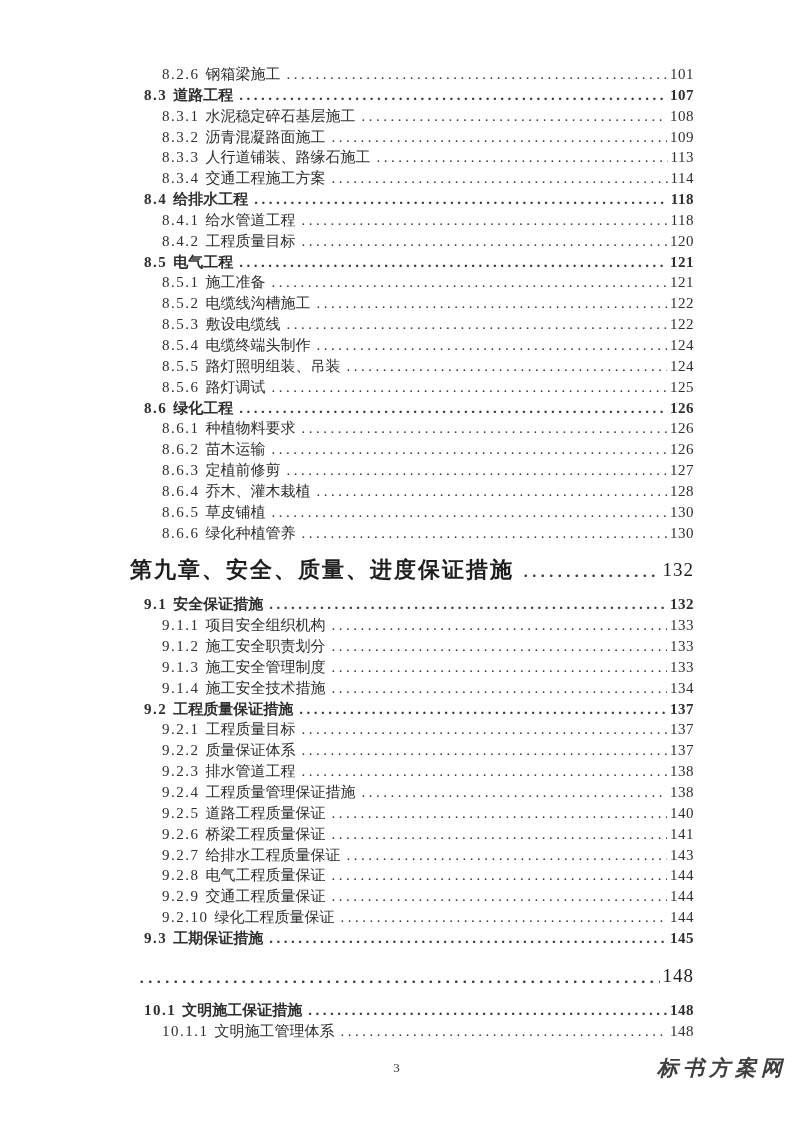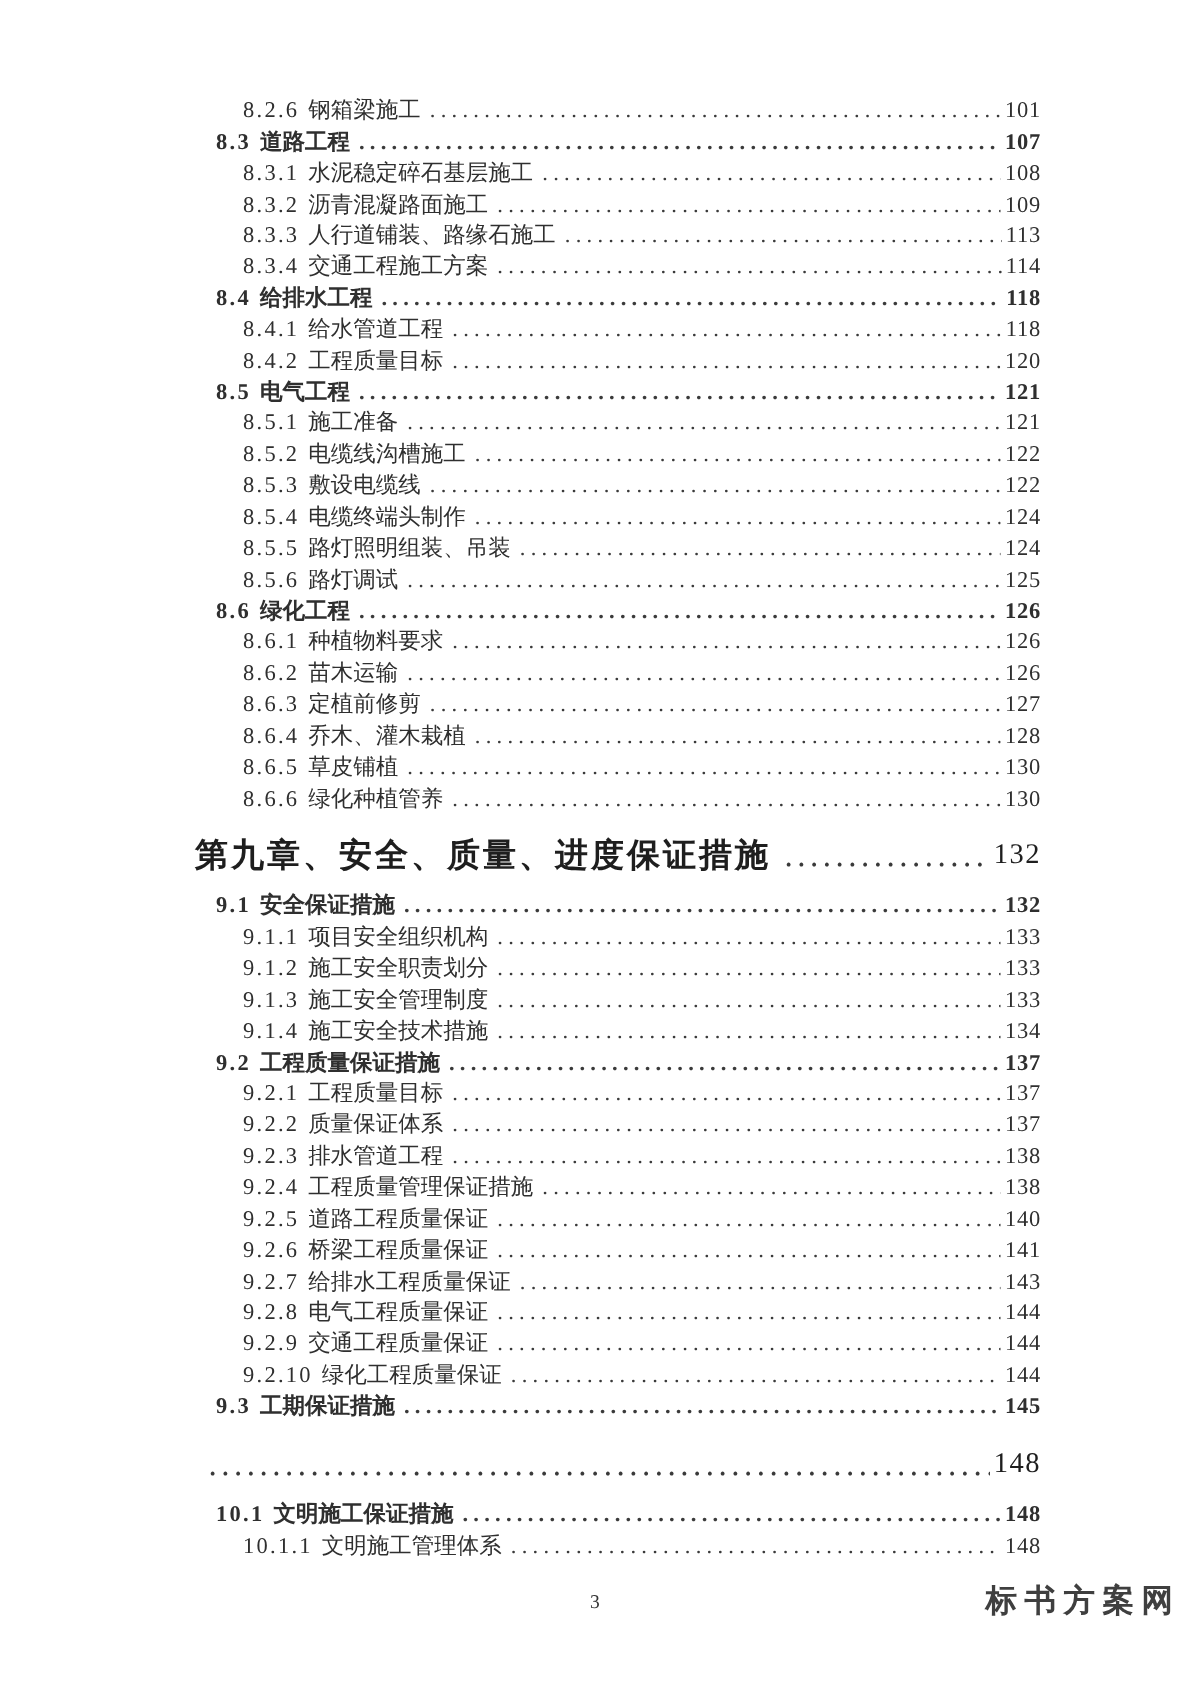--- a/index.html
+++ b/index.html
@@ -75,20 +75,21 @@
     color: #333333;
   }
   .watermark {
     position: absolute;
     right: 6px;
     top: 1056px;
     text-align: right;
     color: #3f3f3f;
     font-family: "Liberation Sans", "DejaVu Sans", sans-serif;
     font-weight: bold;
+    font-style: italic;
   }
   .wm-cn {
     font-size: 21px;
     letter-spacing: 5px;
     line-height: 23px;
   }
   .wm-url {
     font-size: 26px;
     line-height: 25px;
     letter-spacing: 0px;

